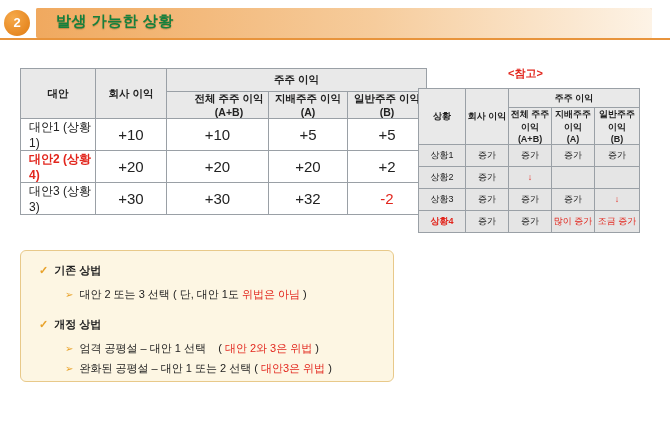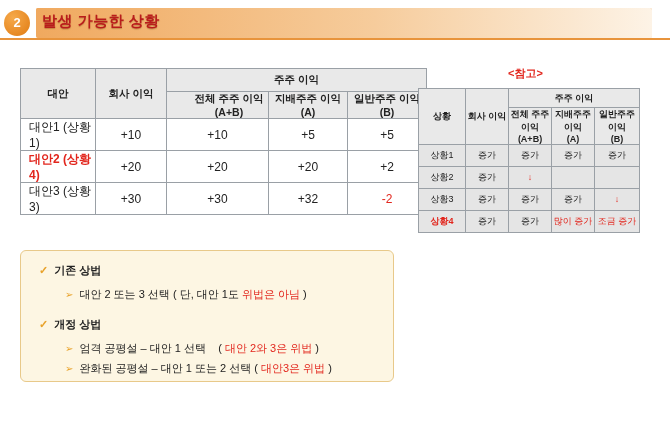--- a/index.html
+++ b/index.html
@@ -53,24 +53,24 @@
     background: radial-gradient(circle at 35% 30%, #f6a94a, #e07b12);
     color: #ffffff;
     font-size: 13px;
     font-weight: bold;
     line-height: 26px;
     text-align: center;
     z-index: 3;
   }
   .header-title {
     position: absolute;
-    left: 42px; top: 4px;
+    left: 56px; top: 4px;
     font-size: 15px;
     font-weight: bold;
-    color: #b91c1c;
+    color: #15803d;
     letter-spacing: 0.5px;
     z-index: 3;
     text-shadow: 0 1px 1px rgba(120,70,10,.35);
   }
   .header-underline {
     position: absolute;
     left: 0; top: 30px;
     width: 670px;
     height: 2px;
     background: #e8943c;
@@ -97,21 +97,21 @@
     height: 22px;
   }
   .main-table .col-alt { width: 74px; font-family: Liberation Mono, monospace; }
   .main-table .col-comp { width: 70px; }
   .main-table .col-s1 { width: 78px; padding-left: 23px; }
   .main-table .col-s2 { width: 78px; }
   .main-table .col-s3 { width: 78px; }
   .main-table tbody td {
     height: 26px;
     background: #ffffff;
-    font-size: 12px;
+    font-size: 15px;
   }
   .main-table tbody td.rowlabel {
     text-align: left;
     padding-left: 8px;
     font-size: 12px;
   }
   .red { color: #e2261d; }
   .bold { font-weight: bold; }
 
   

